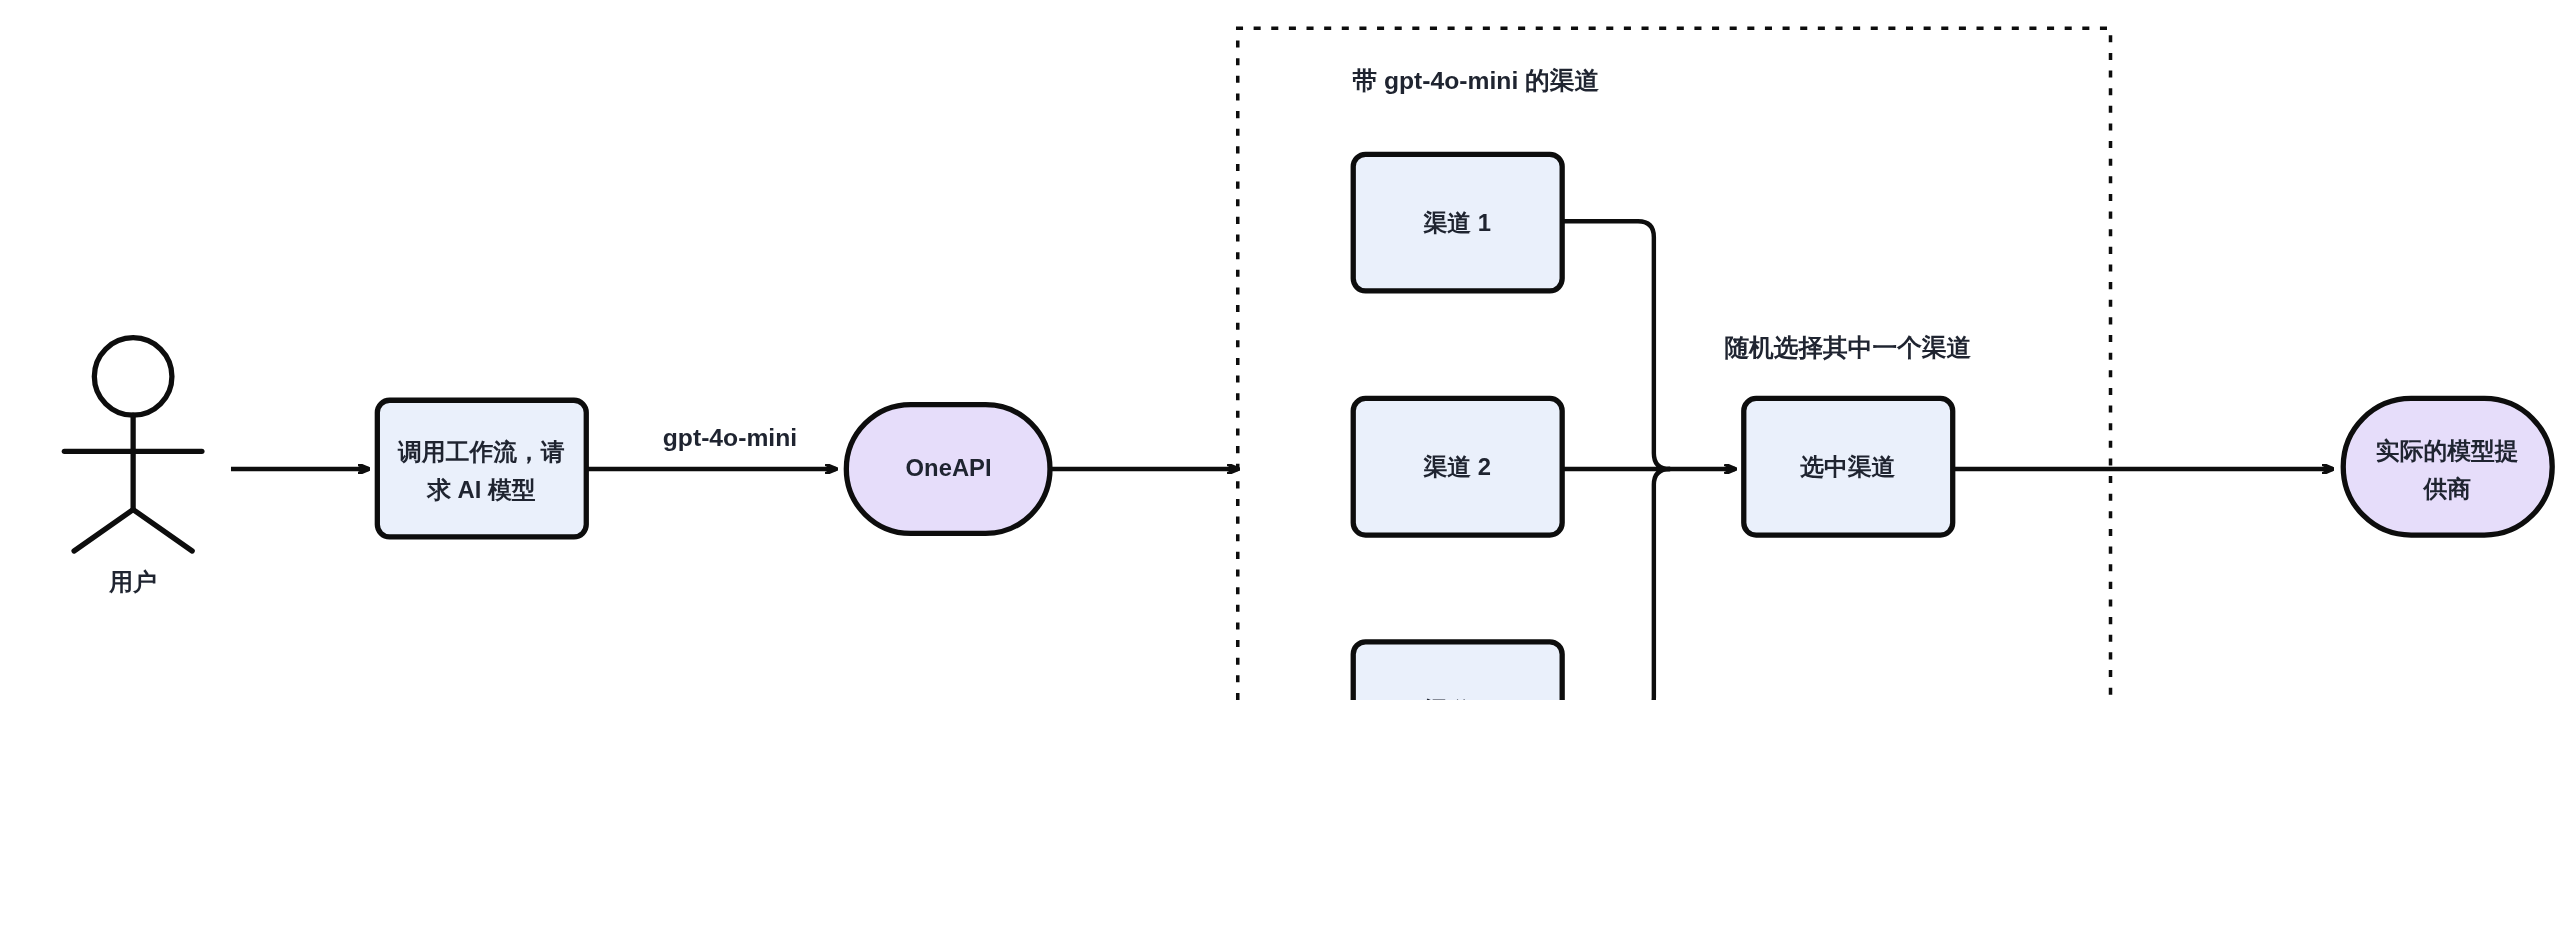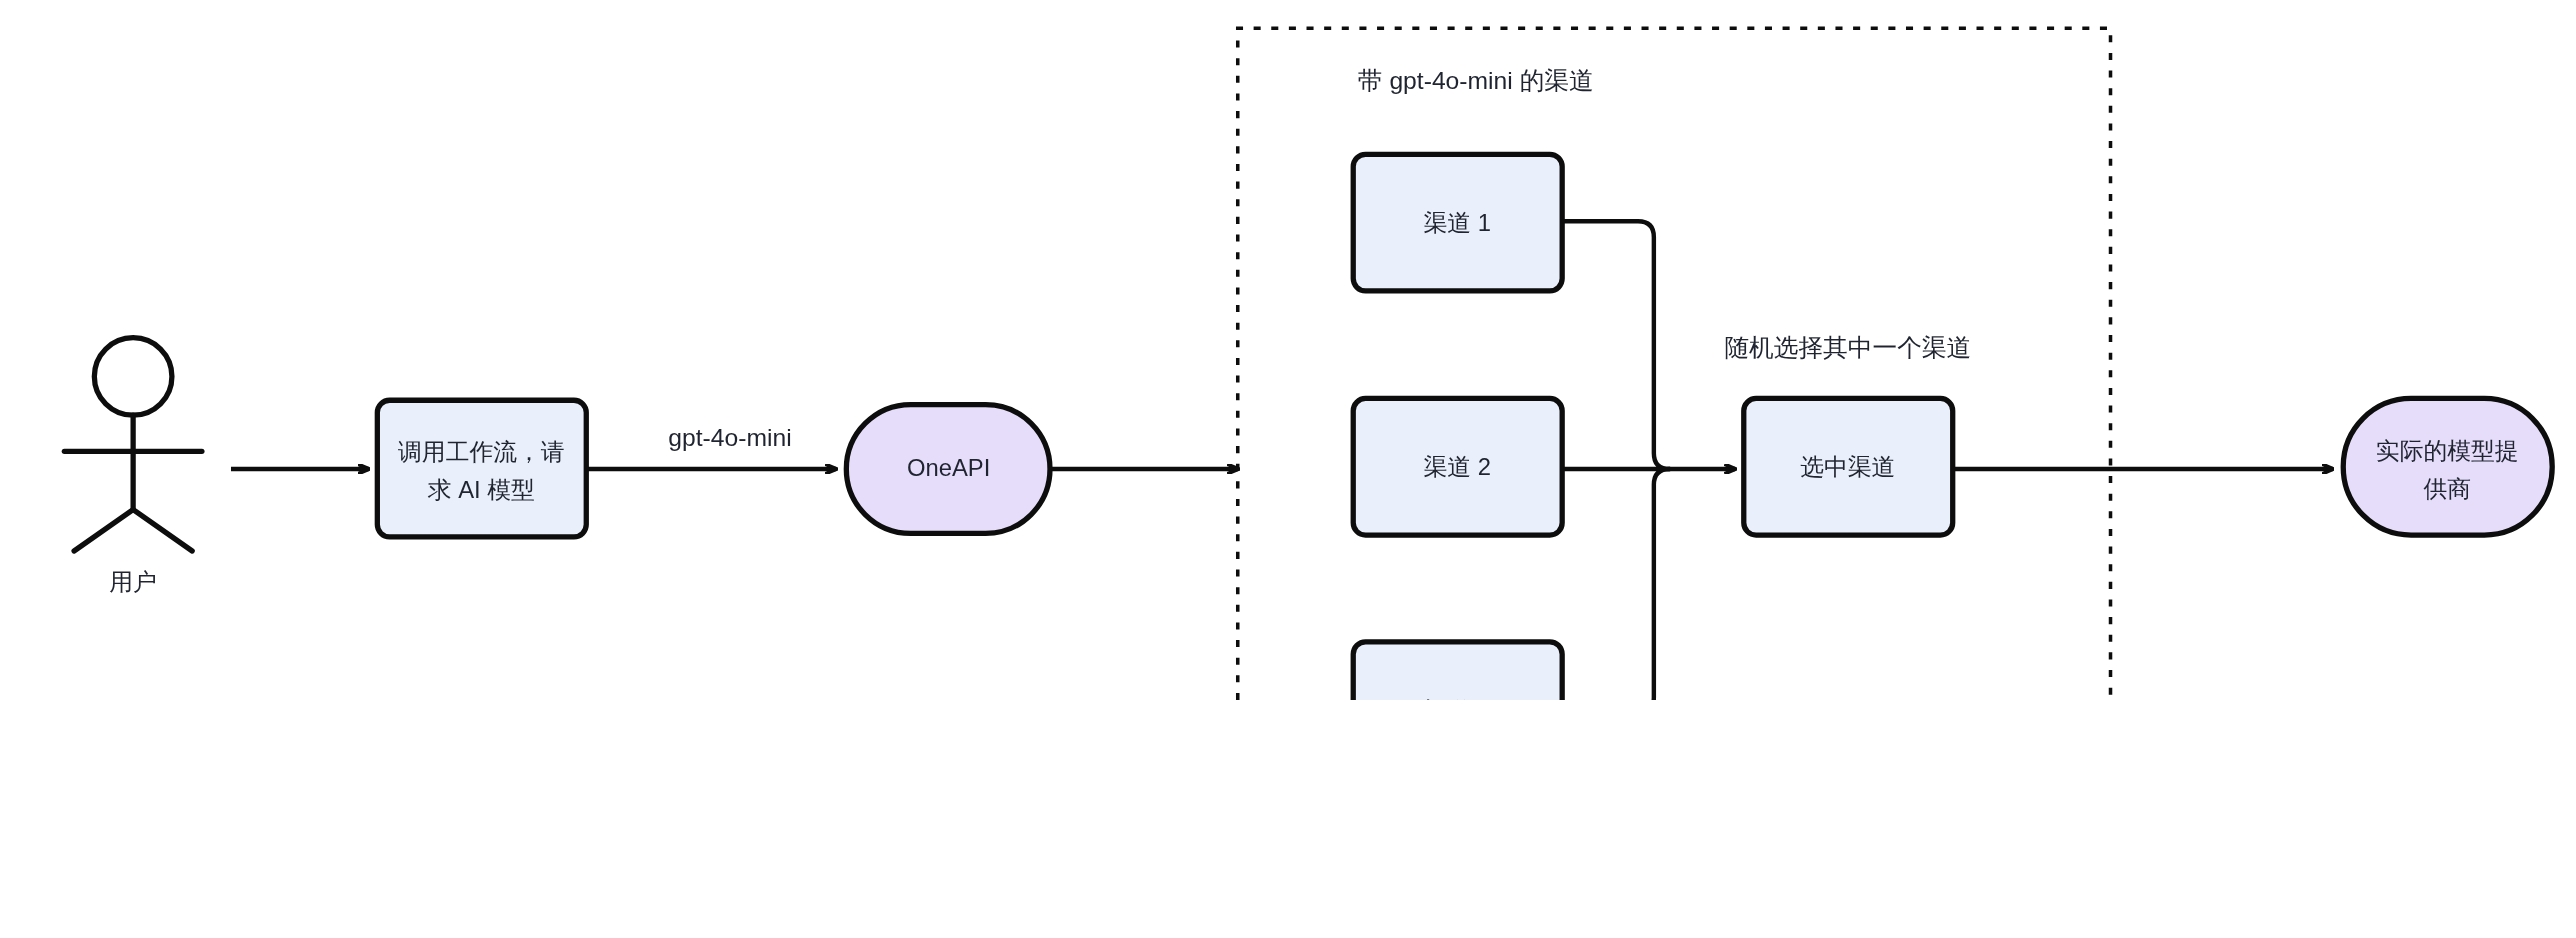--- a/index.html
+++ b/index.html
@@ -10,20 +10,21 @@
   }
   body {
     font-family: "Liberation Sans", "DejaVu Sans", sans-serif;
   }
   #canvas {
     position: relative;
     width: 2576px;
     height: 700px;
     background: #ffffff;
     overflow: hidden;
+    font-weight: bold;
   }
   #diagram-svg {
     position: absolute;
     left: 0;
     top: 0;
     width: 2576px;
     height: 938px;
   }
   .node-text {
     font-family: "Liberation Sans", "DejaVu Sans", sans-serif;

